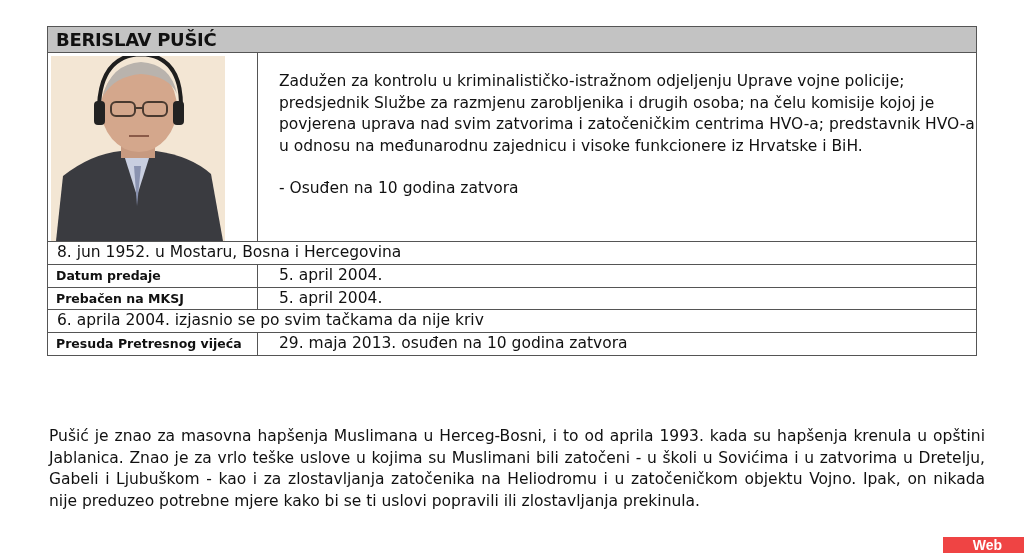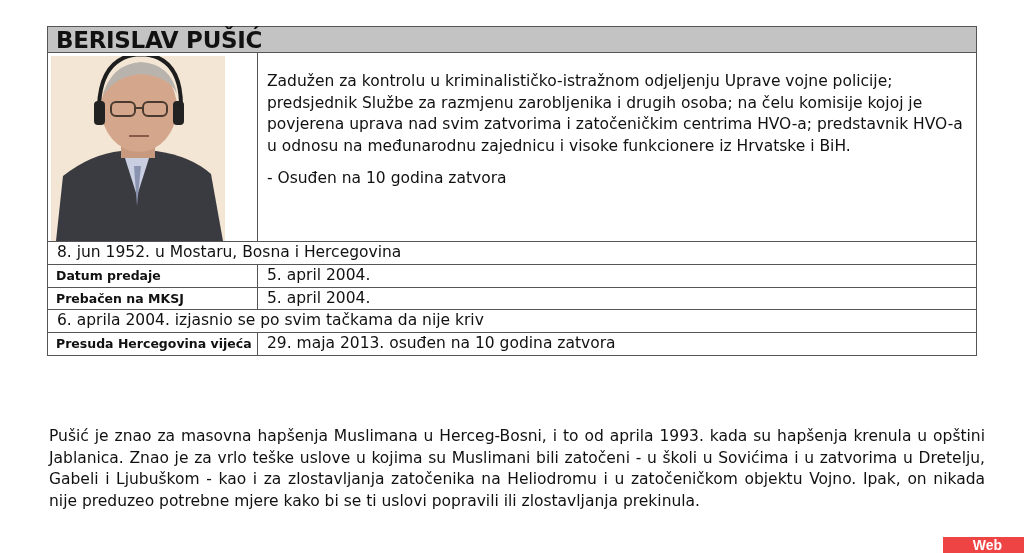--- a/index.html
+++ b/index.html
@@ -10,43 +10,43 @@
     }
     .profile-table {
       position: absolute; left: 47px; top: 26px; width: 930px;
       border: 1.5px solid #555; box-sizing: border-box;
     }
     .header-row {
       height: 26px; background: #c3c3c3; border-bottom: 1.5px solid #555;
       display: flex; align-items: center; padding-left: 8px; box-sizing: border-box;
     }
     .header-row .name {
-      font-family: "DejaVu Sans", sans-serif; font-weight: bold; font-size: 23px;
+      font-family: "DejaVu Sans", sans-serif; font-weight: bold; font-size: 18px;
       letter-spacing: -0.3px; color: #111;
     }
-    .row { display: flex; border-bottom: 1.5px solid #555; box-sizing: border-box; }
+    .row { display: flex; border-bottom: 1.5px solid #555; box-sizing: border-box; gap: 12px; }
     .row:last-child { border-bottom: none; }
     .cell-label {
       width: 210px; border-right: 1.5px solid #555; box-sizing: border-box;
       font-weight: bold; font-size: 12.5px; padding: 2px 0 0 8px; color: #111;
       line-height: 18px;
     }
     .cell-value {
       flex: 1; font-size: 15.5px; padding: 0 0 0 9px; line-height: 21px; color: #111;
     }
     .photo-row { height: 189px; }
     .photo-cell { width: 210px; border-right: 1.5px solid #555; box-sizing: border-box; position: relative; }
     .photo {
       position: absolute; left: 3px; top: 3px; width: 174px; height: 185px;
       background: linear-gradient(180deg, #f6eadb 0%, #efe1cf 100%);
       overflow: hidden;
     }
     .desc-cell { flex: 1; padding: 18px 0 0 9px; font-size: 15.5px; line-height: 21.5px; }
     .desc-cell p { margin: 0; }
-    .desc-cell .verdict { margin-top: 11px; }
+    .desc-cell .verdict { margin-top: 21px; }
     .summary {
       position: absolute; left: 45px; top: 422px; width: 936px;
       font-size: 15.5px; line-height: 21.5px; text-align: justify; color: #111; margin: 4px;
     }
     .badge {
       position: absolute; left: 943px; top: 537px; width: 89px; height: 16px;
       background: #ef4444; color: #fff; font-family: "Liberation Sans", sans-serif;
       font-weight: bold; font-size: 14px; line-height: 16px; text-align: center;
     }
   </style>
@@ -101,20 +101,20 @@
     <div class="cell-value">5. april 2004.</div>
   </div>
   <div class="row" style="height:22px">
     <div class="cell-label">Prebačen na MKSJ</div>
     <div class="cell-value">5. april 2004.</div>
   </div>
   <div class="row" style="height:23px">
     <div class="cell-value">6. aprila 2004. izjasnio se po svim tačkama da nije kriv</div>
   </div>
   <div class="row" style="height:22px">
-    <div class="cell-label">Presuda Hercegovina vijeća</div>
+    <div class="cell-label">Presuda Pretresnog vijeća</div>
     <div class="cell-value">29. maja 2013. osuđen na 10 godina zatvora</div>
   </div>
 </div>
 
 <p class="summary">Pušić je znao za masovna hapšenja Muslimana u Herceg-Bosni, i to od aprila 1993. kada su hapšenja krenula u opštini Jablanica. Znao je za vrlo teške uslove u kojima su Muslimani bili zatočeni - u školi u Sovićima i u zatvorima u Dretelju, Gabeli i Ljubuškom - kao i za zlostavljanja zatočenika na Heliodromu i u zatočeničkom objektu Vojno. Ipak, on nikada nije preduzeo potrebne mjere kako bi se ti uslovi popravili ili zlostavljanja prekinula.</p>
 
 <div class="badge">Web Screenshot</div>
 
 </body></html>

